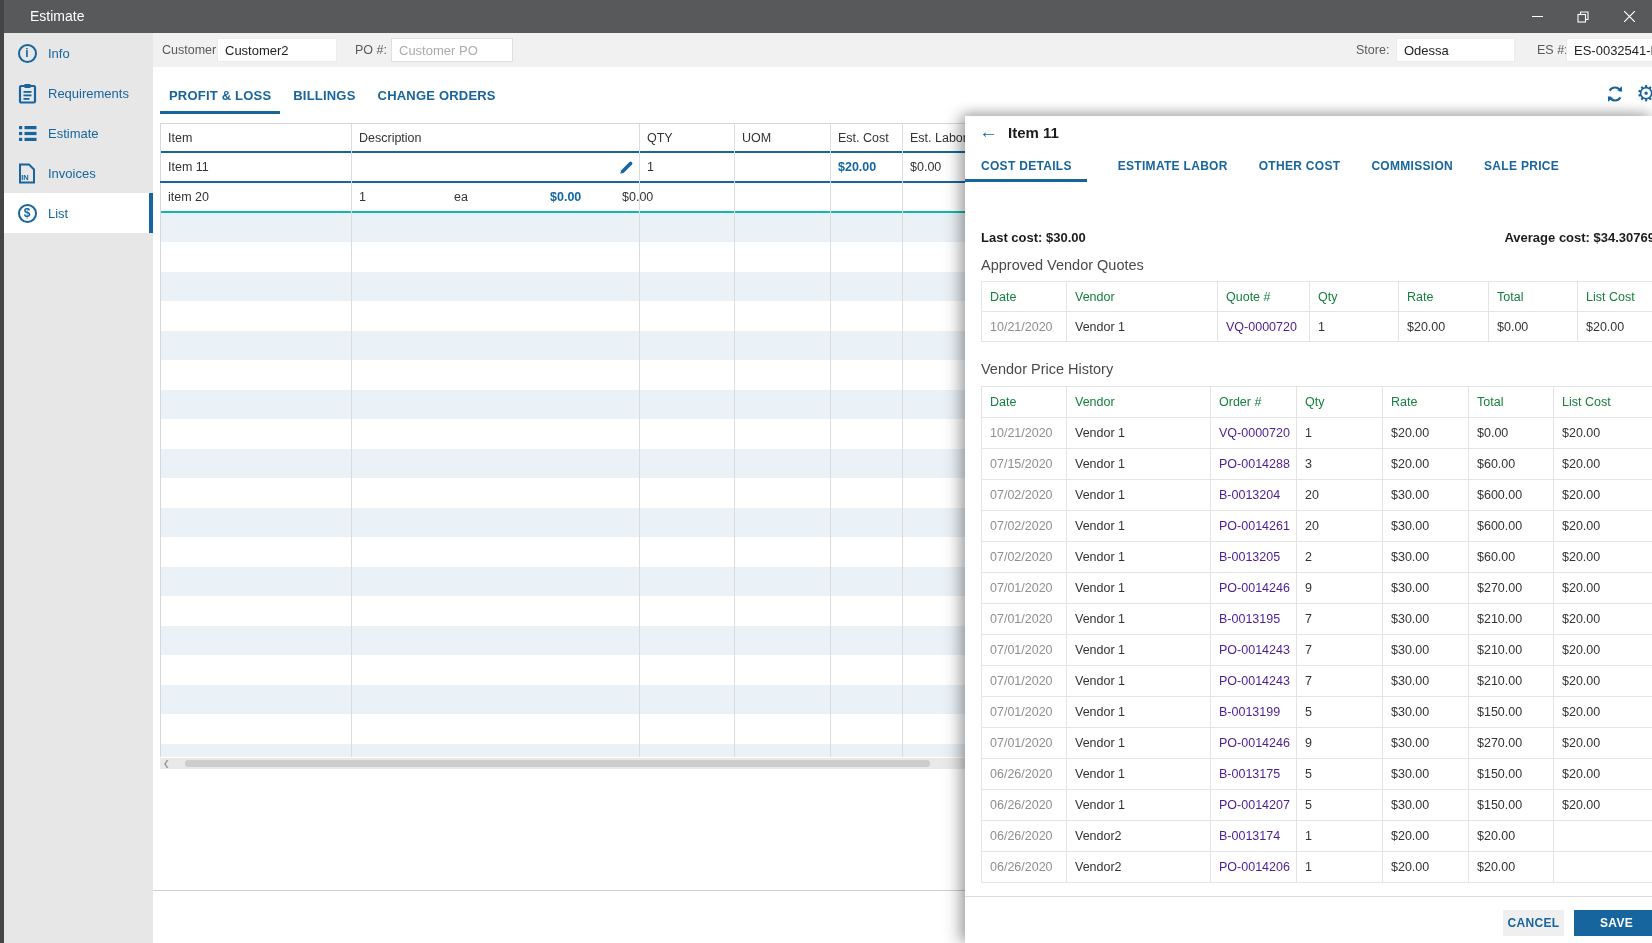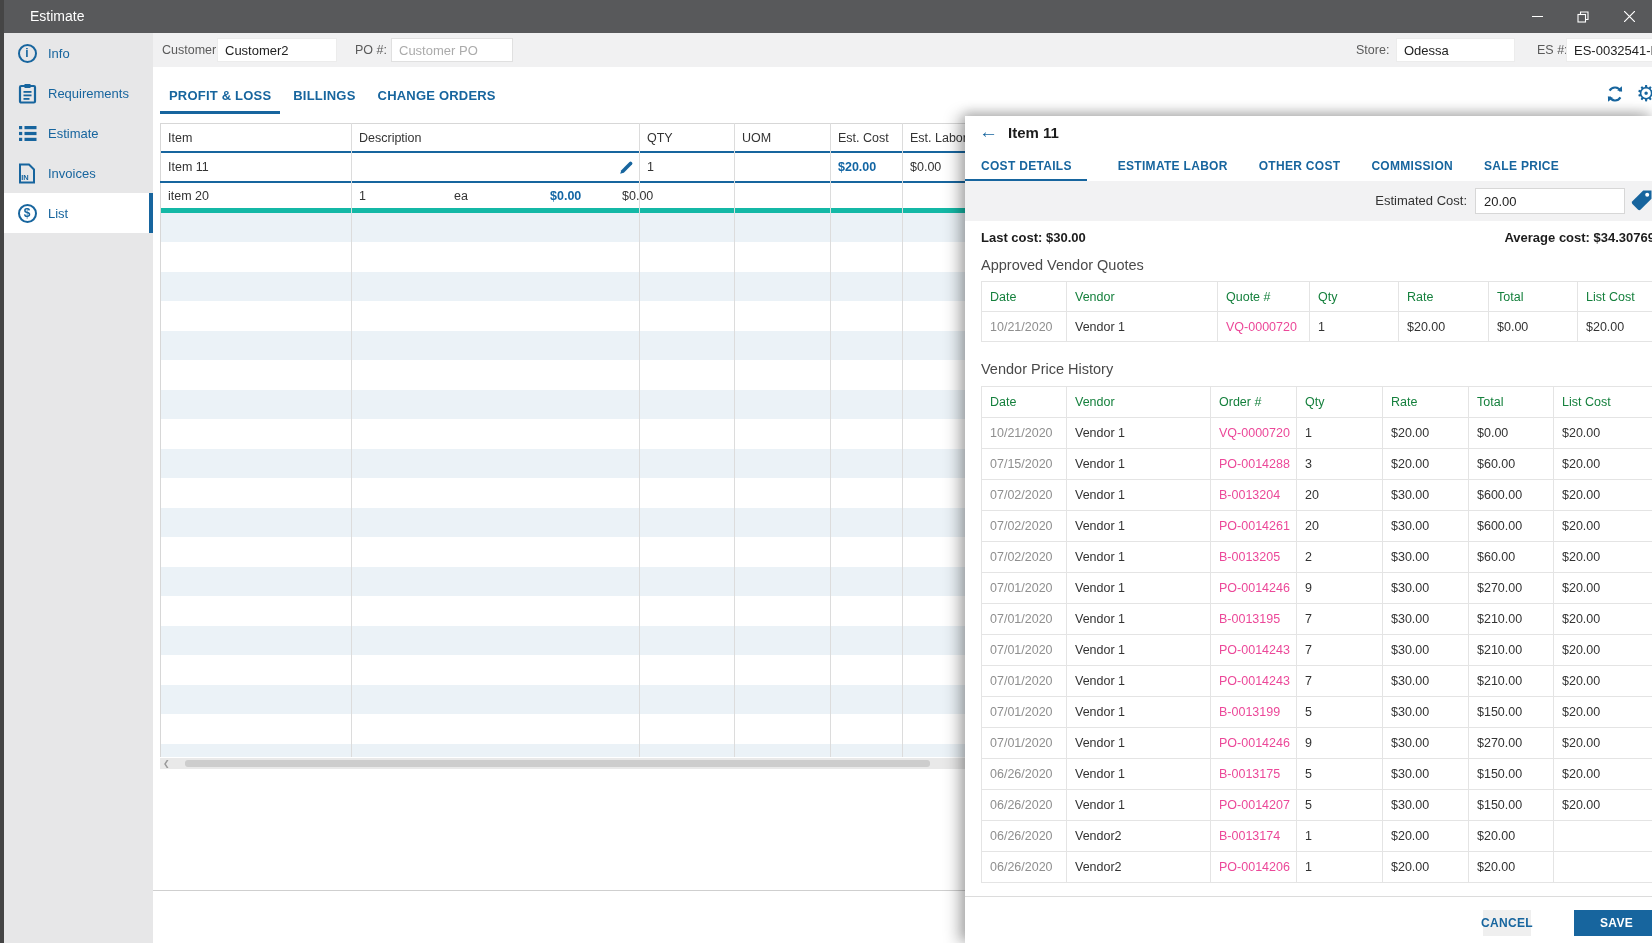--- a/index.html
+++ b/index.html
@@ -34,21 +34,21 @@
   .m-tab { padding:6px 9px 9px 9px; font-size:13px; font-weight:bold; color:#17659E; letter-spacing:.2px; border-bottom:3px solid transparent; }
   .m-tab.active { border-bottom-color:#17659E; }
   .main-icons { position:absolute; top:17px; right:0; display:flex; gap:11px; }
   .bottom-line { position:absolute; left:0; top:823px; width:100%; height:1px; background:#CFCFCF; }
 
   
   .grid { position:absolute; left:7px; top:56px; width:1392px; }
   .grid-head, .g-row { display:flex; height:30px; align-items:center; font-size:12.5px; color:#333; }
   .grid-head { border-top:1px solid #D7D7D7; border-bottom:2px solid #17659E; }
   .g-row.sel { border-bottom:2px solid #17659E; position:relative; }
-  .g-row.r2 { border-bottom:5px solid #14b8a6; }
+  .g-row.r2 { border-bottom:2px solid #14b8a6; }
   .gc { padding-left:8px; overflow:hidden; white-space:nowrap; height:100%; display:flex; align-items:center; }
   .c-item{width:191px;} .c-desc{width:288px;} .c-qty{width:95px;} .c-uom{width:96px;} .c-ecost{width:72px;} .c-elabor{width:110px;}
   .money-blue { color:#1366A4; font-weight:bold; }
   .grid-left-border { position:absolute; left:0; top:0; width:1px; height:634px; background:#D7D7D7; }
   .v-line { position:absolute; top:0; width:1px; height:634px; background:#DCDCDC; }
   .stripes { height:544px; background:repeating-linear-gradient(to bottom,#EBF2F7 0 29.5px,#ffffff 29.5px 59px); }
   .pencil-wrap { position:absolute; left:458px; top:6px; }
   .hscroll { position:absolute; left:0; top:635px; width:1492px; height:11px; background:#E9E9E9; }
   .hscroll .thumb { position:absolute; left:25px; top:2px; width:745px; height:7px; background:#CDCDCD; border-radius:3px; }
   .hscroll .arr { position:absolute; top:0; font-size:8px; color:#9a9a9a; line-height:11px; }
@@ -71,25 +71,25 @@
   .last-cost { position:absolute; left:16px; font-size:13px; font-weight:bold; color:#1c1c1c; }
   .avg-cost { position:absolute; right:-3px; font-size:13px; font-weight:bold; color:#1c1c1c; white-space:nowrap; }
   .sec-label { position:absolute; left:16px; font-size:14.5px; color:#4a4a4a; }
   .tbl-wrap { position:absolute; left:16px; width:671px; overflow:hidden; }
   table.ptable { border-collapse:collapse; table-layout:fixed; }
   table.ptable th, table.ptable td { border:1px solid #E4E4E4; font-size:12.5px; text-align:left; padding:0 0 0 8px; font-weight:normal; overflow:hidden; white-space:nowrap; }
   table.ptable th { color:#15803d; }
   .avq-t th, .avq-t td { height:30px; }
   .hist-t th, .hist-t td { height:31px; }
   td.t-date { color:#8F8F8F; }
-  td.t-link { color:#ec4899; }
+  td.t-link { color:#4c1d95; }
   td.t-text, td.t-num, td.t-money { color:#333; }
   .p-footer-line { position:absolute; left:0; top:780px; width:100%; height:1px; background:#DCDCDC; }
   .btn { position:absolute; top:794px; height:26px; font-size:12px; font-weight:bold; display:flex; align-items:center; justify-content:center; letter-spacing:.3px; font-family:"Liberation Sans",sans-serif; border:none; }
-  .btn-cancel { left:518px; width:48px; background:#EFEFEF; color:#17659E; }
+  .btn-cancel { left:538px; width:61px; background:#EFEFEF; color:#17659E; }
   .btn-save { left:609px; width:85px; background:#17659E; color:#fff; }
   svg { display:block; }
 </style>
 </head>
 <body>
 
 <div class="window">
 
   <div class="titlebar">
     <span class="title">Estimate</span>
@@ -244,30 +244,20 @@
       <span class="p-title">Item 11</span>
     </div>
     <div class="p-tabs">
       <div class="p-tab first active">COST DETAILS</div>
       <div class="p-tab">ESTIMATE LABOR</div>
       <div class="p-tab">OTHER COST</div>
       <div class="p-tab">COMMISSION</div>
       <div class="p-tab">SALE PRICE</div>
     </div>
 
-    <div class="est-strip">
-      <span class="lbl">Estimated Cost:</span>
-      <input value="20.00" style="">
-      <span class="tag-wrap">
-        <svg width="26" height="26" viewBox="0 0 26 26">
-            <path d="M23.5 2.5 h-8.3 L4.4 13.3 a2 2 0 0 0 0 2.8 l5.5 5.5 a2 2 0 0 0 2.8 0 L23.5 10.8 Z" fill="#17659E"></path>
-            <circle cx="19.2" cy="6.8" r="2" fill="#fff"></circle>
-          </svg>
-      </span>
-    </div>
 
     <div class="costs-row">
       <span class="last-cost">Last cost: $30.00</span>
       <span class="avg-cost">Average cost: $34.30769</span>
     </div>
 
     <div class="sec-label" style="top:141px;">Approved Vendor Quotes</div>
     <div class="tbl-wrap" style="top:165px;">
       <table class="ptable avq-t" style="width:716px;">
         <colgroup>

